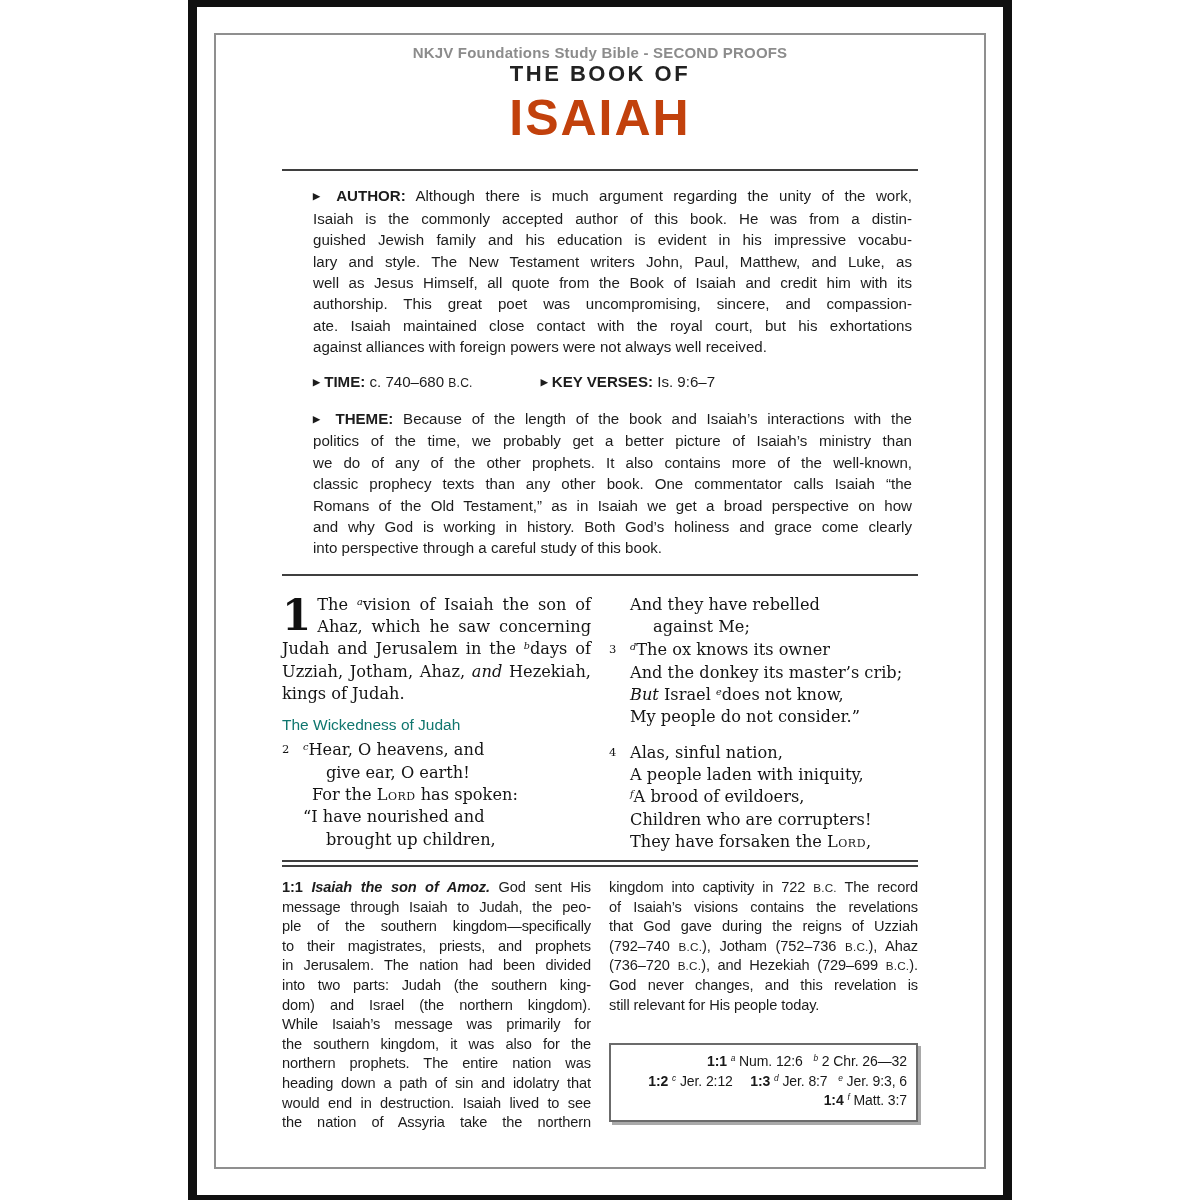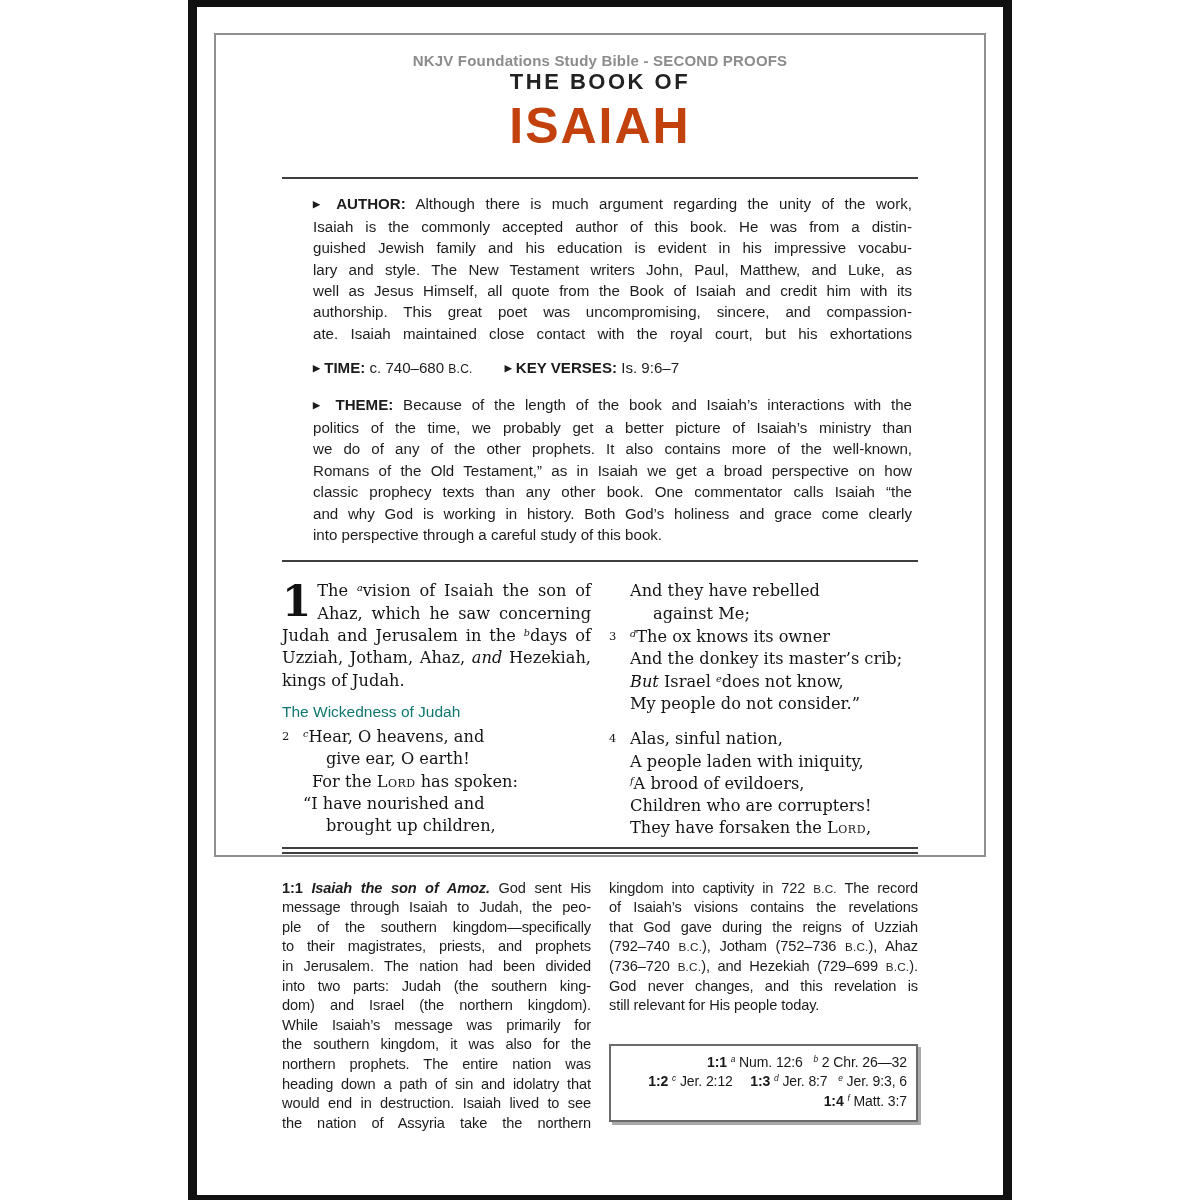--- a/index.html
+++ b/index.html
@@ -4,32 +4,32 @@
 <style>
   :root{
     --frame:#101010; --page_border:#8f8f8f; --header_gray:#8c8c8c;
     --rule:#3f3f3f; --text:#1c1c1c;
   }
   *{margin:0;padding:0;box-sizing:border-box;}
   body{width:1200px;height:1200px;background:#ffffff;position:relative;overflow:hidden;
        font-family:"Liberation Sans",sans-serif;}
   .frame{position:absolute;left:188px;top:-2px;width:824px;height:1206px;
          border:9px solid var(--frame);}
-  .page{position:absolute;left:214px;top:33px;width:772px;height:824px;
-        border:2px solid var(--page_border);background:#fff;padding:12px 66px;}
+  .page{position:absolute;left:214px;top:33px;width:772px;height:1136px;
+        border:2px solid var(--page_border);background:#fff;padding:4px 66px;}
   .proof-header{margin-top:5px;text-align:center;font-weight:700;font-size:15px;
         line-height:17px;color:var(--header_gray);letter-spacing:.2px;}
   .kicker{text-align:center;font-weight:700;font-size:22px;
         letter-spacing:2.5px;color:#222;}
   .book-title{margin-top:4px;text-align:center;font-weight:700;font-size:50px;
         line-height:54px;letter-spacing:2px;color:#c2410c;}
   .rule{border-top:2px solid var(--rule);margin-top:24px;}
   .rule2{margin-top:15px;}
   .intro-para{margin:14px 6px 0 31px;font-size:15.1px;line-height:21.4px;color:var(--text);}
-  .facts-row{display:flex;gap:32px;margin:13px 6px 0 31px;font-size:15.1px;
+  .facts-row{display:flex;gap:68px;margin:13px 6px 0 31px;font-size:15.1px;
         line-height:21px;color:var(--text);}
   .pline{text-align:justify;text-align-last:justify;white-space:nowrap;}
   .pline.last{text-align-last:auto;}
   .blt{font-size:.6em;vertical-align:.18em;letter-spacing:0;}
   .sc{font-variant:small-caps;letter-spacing:.5px;}
   .bc{font-size:.8em;letter-spacing:.2px;}
   sup.fn{font-size:.6em;font-style:italic;vertical-align:.55em;line-height:0;}
   .scripture{display:flex;gap:18px;margin-top:18px;
         font-family:"DejaVu Serif",serif;font-size:16.2px;line-height:22.3px;color:#141414;}
   .col{width:309px;flex:0 0 309px;}
@@ -37,21 +37,21 @@
         font-size:42px;line-height:37px;height:40px;padding:3px 6px 0 0;color:#111;}
   .section-heading{font-family:"Liberation Sans",sans-serif;font-weight:400;
         font-size:15.5px;line-height:20px;color:#0f766e;margin:10px 0 3px;}
   .poline{white-space:nowrap;}
   .vnum{display:inline-block;width:21px;font-size:11.5px;vertical-align:2px;}
   .ind1{padding-left:9px;}
   .ind2{padding-left:23px;}
   .pgap{height:12px;}
   .dbl-rule{margin-top:7px;height:7px;border-top:2px solid var(--rule);
         border-bottom:2px solid var(--rule);}
-  .commentary{display:flex;gap:18px;margin-top:25px;font-size:14.6px;
+  .commentary{display:flex;gap:18px;margin-top:11px;font-size:14.6px;
         line-height:19.6px;color:var(--text);letter-spacing:-.1px;}
   .fn-box{margin-top:28px;border:2px solid #6b6b6b;box-shadow:3px 3px 0 #a9a9a9;
         padding:7px 9px 9px;font-size:14px;line-height:19.5px;color:#191919;}
   .fn-box .pline{text-align:right;text-align-last:auto;}
 </style>
 </head>
 <body>
 
 <div class="frame"></div>
 
@@ -65,33 +65,34 @@
   <div class="rule"></div>
 
   <div class="intro-para">
       <div class="pline"><b><span class="blt">▶</span> AUTHOR:</b> Although there is much argument regarding the unity of the work,</div>
       <div class="pline">Isaiah is the commonly accepted author of this book. He was from a distin-</div>
       <div class="pline">guished Jewish family and his education is evident in his impressive vocabu-</div>
       <div class="pline">lary and style. The New Testament writers John, Paul, Matthew, and Luke, as</div>
       <div class="pline">well as Jesus Himself, all quote from the Book of Isaiah and credit him with its</div>
       <div class="pline">authorship. This great poet was uncompromising, sincere, and compassion-</div>
       <div class="pline">ate. Isaiah maintained close contact with the royal court, but his exhortations</div>
+      <div class="pline last">against alliances with foreign powers were not always well received.</div>
     </div>
 
   <div class="facts-row">
     <span><b><span class="blt">▶</span> TIME:</b> c. 740–680 <span class="bc">B.C.</span></span>
     <span><b><span class="blt">▶</span> KEY VERSES:</b> Is. 9:6–7</span>
   </div>
 
   <div class="intro-para">
       <div class="pline"><b><span class="blt">▶</span> THEME:</b> Because of the length of the book and Isaiah’s interactions with the</div>
       <div class="pline">politics of the time, we probably get a better picture of Isaiah’s ministry than</div>
       <div class="pline">we do of any of the other prophets. It also contains more of the well-known,</div>
+      <div class="pline">classic prophecy texts than any other book. One commentator calls Isaiah “the</div>
       <div class="pline">Romans of the Old Testament,” as in Isaiah we get a broad perspective on how</div>
-      <div class="pline">classic prophecy texts than any other book. One commentator calls Isaiah “the</div>
       <div class="pline">and why God is working in history. Both God’s holiness and grace come clearly</div>
       <div class="pline last">into perspective through a careful study of this book.</div>
     </div>
 
   <div class="rule rule2"></div>
 
   <div class="scripture">
     <div class="col">
       <div>
         <span class="dropcap">1</span>

